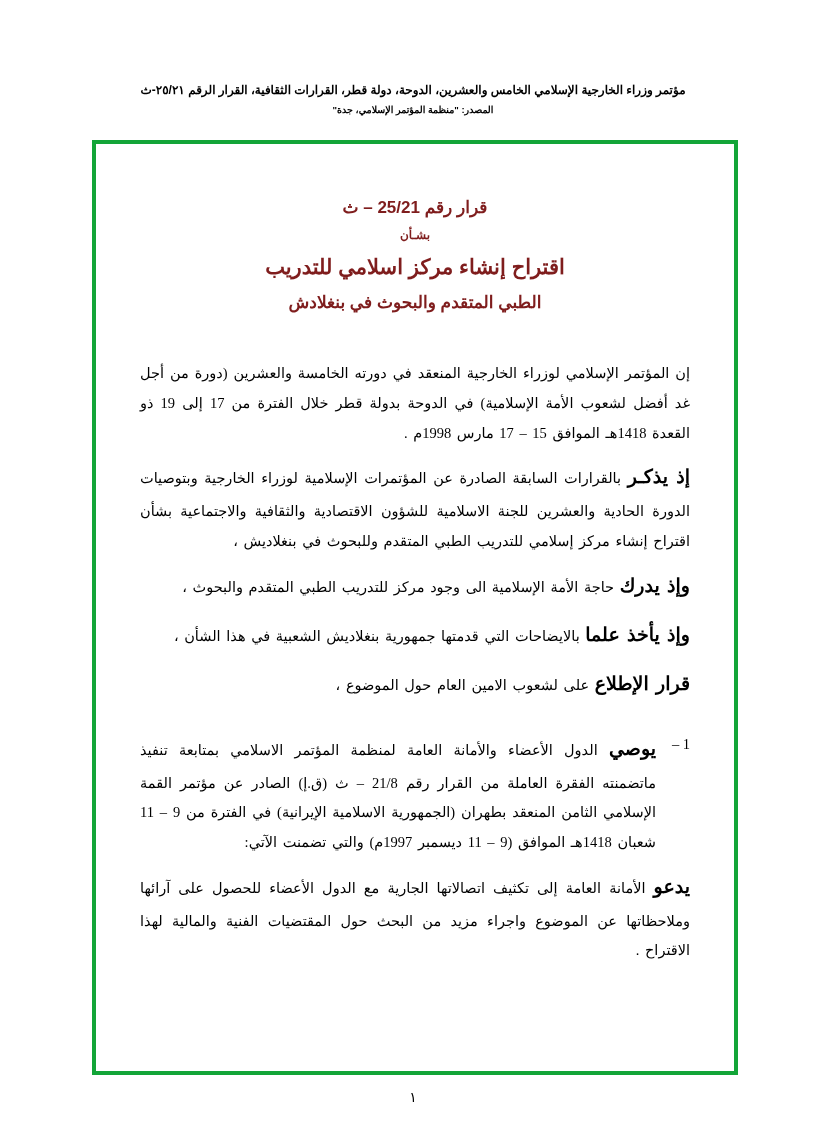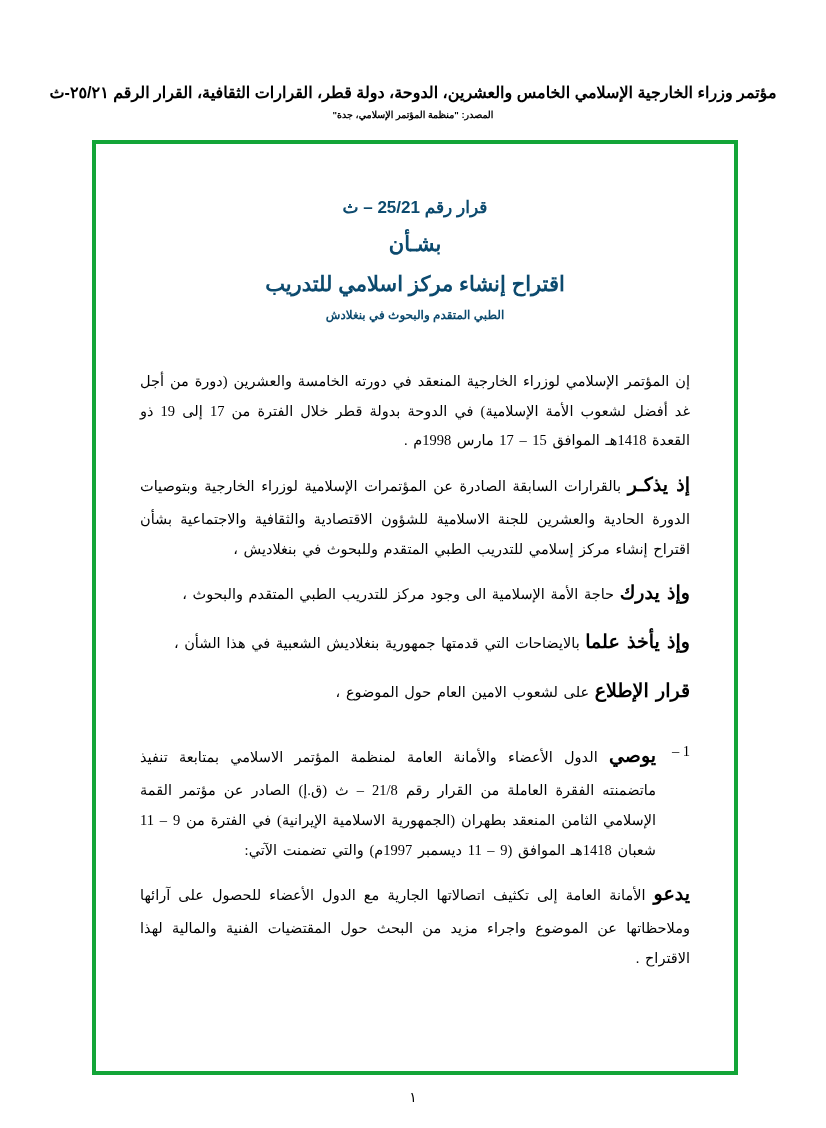--- a/index.html
+++ b/index.html
@@ -28,21 +28,21 @@
     position: absolute;
     top: 82px;
     left: 0;
     right: 0;
     text-align: center;
     direction: rtl;
   }
   .doc-header .header-line-1 {
     font-family: "Liberation Sans", sans-serif;
     font-weight: bold;
-    font-size: 16px;
+    font-size: 12px;
     letter-spacing: 0px;
     color: #000;
     line-height: 1.4;
   }
   .doc-header .header-line-2 {
     font-family: "Liberation Sans", sans-serif;
     font-weight: bold;
     font-size: 9.5px;
     color: #000;
     margin-top: 5px;
@@ -68,27 +68,27 @@
   }
 
   
   .title-block {
     text-align: center;
     margin-top: 14px;
   }
   .title-block .t {
     font-family: "Liberation Sans", sans-serif;
     font-weight: bold;
-    color: #0c4a6e;
+    color: #7f1d1d;
     line-height: 1.9;
   }
   .t-num { font-size: 17px; letter-spacing: 1px; }
-  .t-bishan { font-size: 21px; letter-spacing: 2px; }
+  .t-bishan { font-size: 12px; letter-spacing: 2px; }
   .t-main1 { font-size: 21px; letter-spacing: 1.5px; }
-  .t-main2 { font-size: 12px; letter-spacing: 1.5px; }
+  .t-main2 { font-size: 17px; letter-spacing: 1.5px; }
 
   
   .para {
     font-family: "Liberation Serif", "DejaVu Serif", serif;
     font-size: 14.5px;
     line-height: 2.05;
     margin: 10px 0 0 0;
     text-align: justify;
     text-justify: inter-word;
     word-spacing: 2px;

